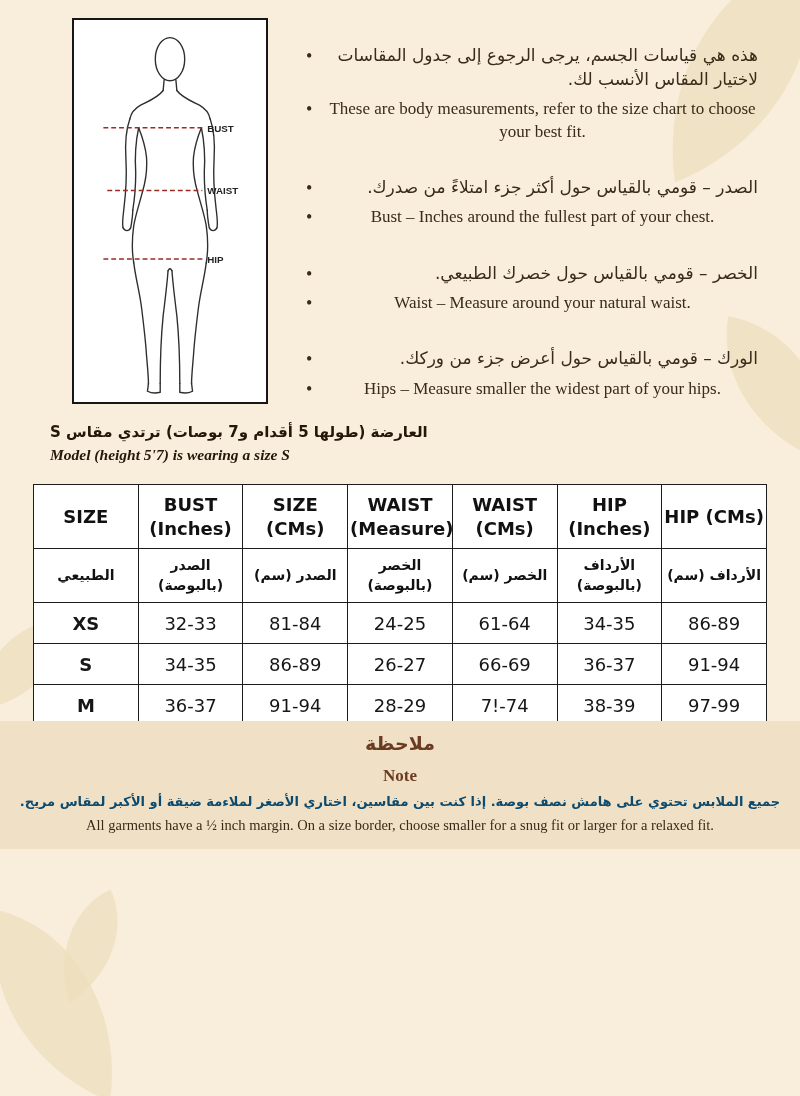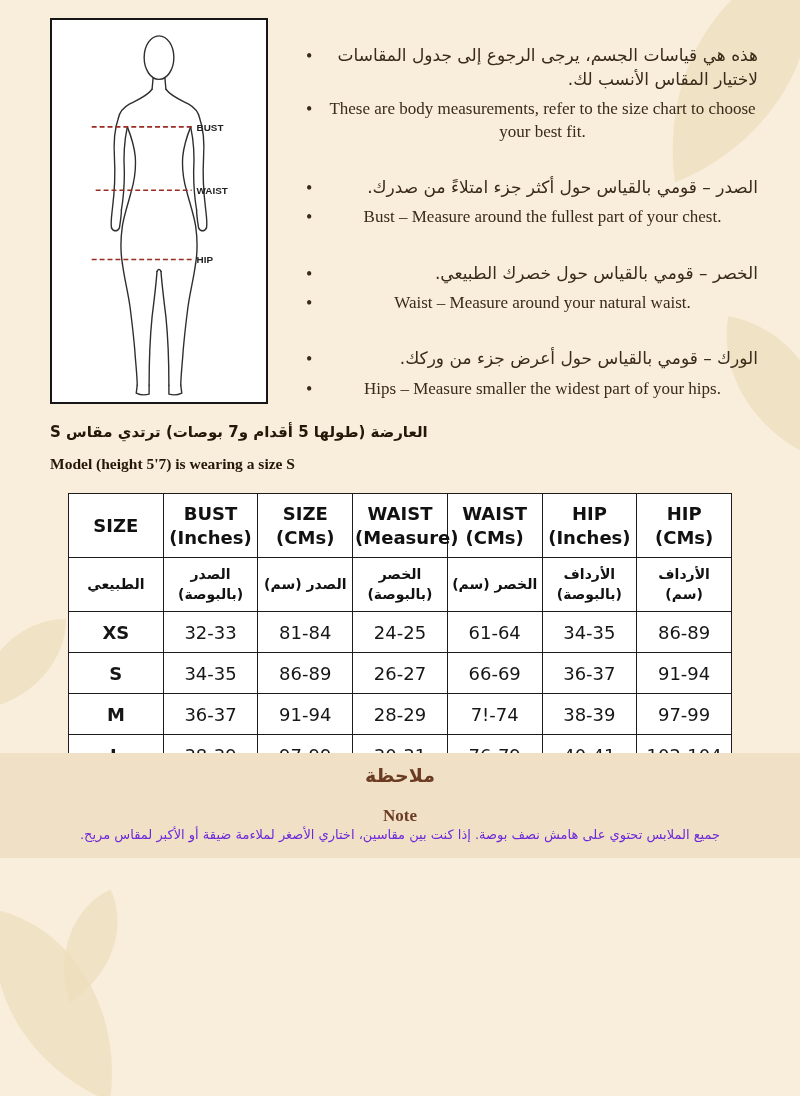--- a/index.html
+++ b/index.html
@@ -27,61 +27,61 @@
   }
   .title {
     font-family:"Liberation Serif", serif;
     font-weight:700; font-size:29px; letter-spacing:1.5px;
     color:#6b3b22; margin-top:6px;
   }
 
   
   .top { display:flex; margin:18px 42px 0 50px; gap:38px; align-items:flex-start; }
   .figure-box {
-    width:218px; height:386px; background:#ffffff;
-    border:2px solid #161616; flex:0 0 auto;
+    width:196px; height:386px; background:#ffffff;
+    border:2px solid #161616; flex:0 0 auto;margin-left:22px;
   }
   .figure-box svg { width:100%; height:100%; display:block; }
 
   .instructions { flex:1; padding-top:26px; }
   .instr-group { margin-bottom:32px; }
   .instr-group:last-child { margin-bottom:0; }
   .instr-item { display:flex; gap:11px; margin-bottom:5px; }
   .bullet { flex:0 0 auto; width:10px; font-size:18px; line-height:1.35; color:#3a2a1a; }
   .instr-text { flex:1; font-size:17px; line-height:1.4; color:#3a2a1a;text-align:center; }
   .instr-text.ar { text-align:right; }
 
   
   .model-note { margin:16px 0 0 50px; }
   .model-note .m-ar { font-size:15px; font-weight:700; text-align:left; line-height:1.35; color:#241708; }
-  .model-note .m-en { font-size:15.5px; font-weight:700; margin-top:12px; line-height:1.35; color:#241708; }
+  .model-note .m-en { font-size:15.5px; font-weight:700; margin-top:3px; line-height:1.35; color:#241708;font-style:italic; }
 
   
   .size-table {
-    width:664px; margin:18px auto 4px;
+    width:734px; margin:18px auto 4px;
     border-collapse:collapse; background:#ffffff;
     font-family:"DejaVu Sans", sans-serif; table-layout:fixed;
     border:1.5px solid #1c1c1c;
   }
   .size-table th, .size-table td {
     border:1.5px solid #1c1c1c; text-align:center; vertical-align:middle;
   }
   .size-table .h-en { font-size:18px; font-weight:700; color:#111; padding:8px 2px; line-height:1.3; height:64px; }
   .size-table .h-ar { font-size:14px; font-weight:700; color:#111; padding:5px 2px; line-height:1.4; height:54px; }
   .size-table td { font-size:18px; color:#161616; padding:6px 4px; height:41px; }
   .size-table td.size-col { font-weight:700; }
 
   
   .note-band {
     position:absolute; left:0; right:0; bottom:0; z-index:1;
     background:#f0e1c6; text-align:center; padding:10px 12px 14px;
   }
   .note-title-ar { font-size:19px; font-weight:700; color:#6b3b22; line-height:1.3; }
-  .note-title-en { font-size:17px; font-weight:700; color:#6b3b22; margin-top:18px; font-family:"Liberation Serif", serif; }
-  .note-body-ar { font-size:13px; color:#6d28d9; line-height:1.4; }
+  .note-title-en { font-size:17px; font-weight:700; color:#6b3b22; margin-top:10px; font-family:"Liberation Serif", serif; }
+  .note-body-ar { font-size:13px; margin-top:7px; color:#0c4a6e; line-height:1.4;font-weight:bold; }
   .note-body-en { font-size:14.5px; margin-top:4px; color:#3a2a1a; font-family:"Liberation Serif", serif; line-height:1.4; }
 </style>
 </head>
 <body>
 
 <svg class="leaf" style="top:-60px; right:-60px; width:240px; height:260px; transform:rotate(30deg);" viewBox="0 0 100 140">
     <path d="M50,0 C85,35 85,95 50,140 C15,95 15,35 50,0 Z"></path>
   </svg>
 <svg class="leaf" style="top:300px; right:-55px; width:150px; height:180px; transform:rotate(-35deg);" viewBox="0 0 100 140">
     <path d="M50,0 C85,35 85,95 50,140 C15,95 15,35 50,0 Z"></path>
@@ -149,21 +149,21 @@
           <span class="instr-text en">These are body measurements, refer to the size chart to choose your best fit.</span>
         </div>
       </div>
       <div class="instr-group">
         <div class="instr-item">
           <span class="bullet">•</span>
           <span class="instr-text ar" dir="rtl">الصدر – قومي بالقياس حول أكثر جزء امتلاءً من صدرك.</span>
         </div>
         <div class="instr-item">
           <span class="bullet">•</span>
-          <span class="instr-text en">Bust – Measure around the fullest part of your chest.</span>
+          <span class="instr-text en">Bust – Inches around the fullest part of your chest.</span>
         </div>
       </div>
       <div class="instr-group">
         <div class="instr-item">
           <span class="bullet">•</span>
           <span class="instr-text ar" dir="rtl">الخصر – قومي بالقياس حول خصرك الطبيعي.</span>
         </div>
         <div class="instr-item">
           <span class="bullet">•</span>
           <span class="instr-text en">Waist – Measure around your natural waist.</span>
@@ -261,15 +261,16 @@
         <td>44-45</td>
         <td>112-114</td>
       </tr>
     </tbody>
   </table>
 
   <div class="note-band">
     <div class="note-title-ar ar">ملاحظة</div>
     <div class="note-title-en">Note</div>
     <div class="note-body-ar ar" dir="rtl">جميع الملابس تحتوي على هامش نصف بوصة. إذا كنت بين مقاسين، اختاري الأصغر لملاءمة ضيقة أو الأكبر لمقاس مريح.</div>
+    <div class="note-body-en">All garments have a ½ inch margin. On a size border, choose smaller for a snug fit or larger for a relaxed fit.</div>
   </div>
 
 </div>
 
 </body></html>

